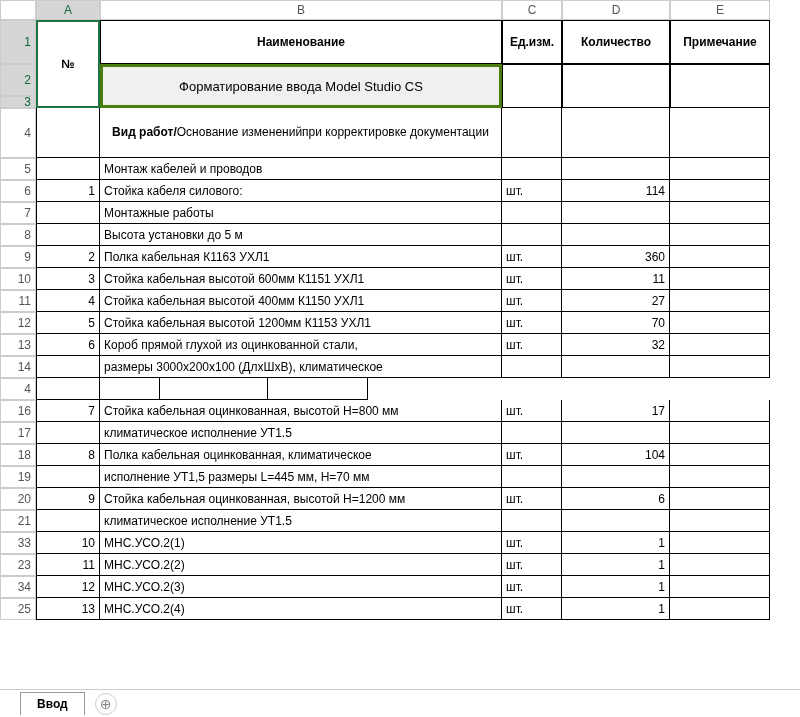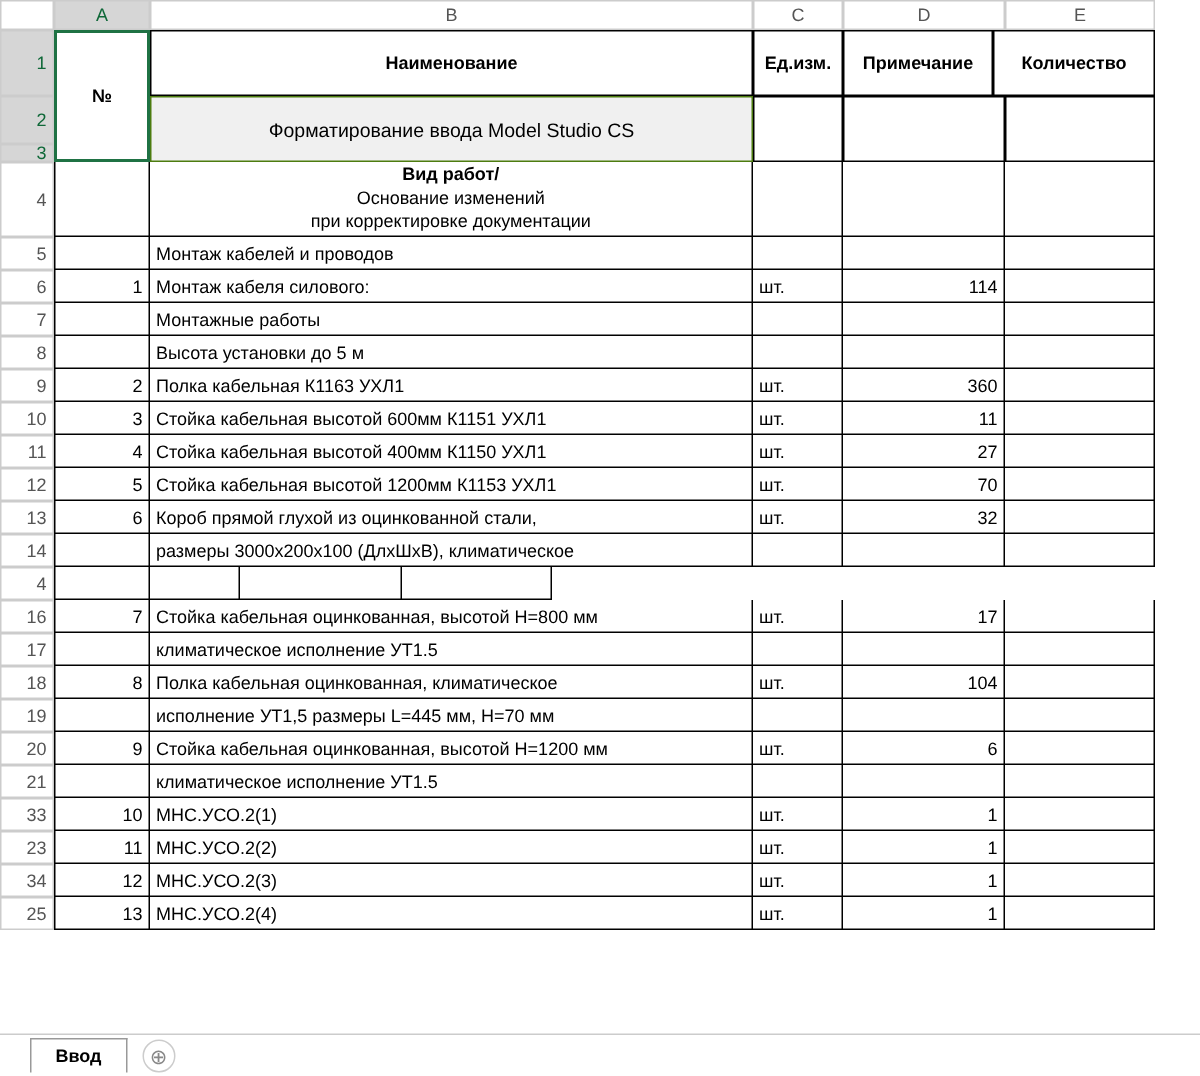--- a/index.html
+++ b/index.html
@@ -24,23 +24,23 @@
   .c-d { width: 108px; justify-content: flex-end; }
   .c-e { width: 100px; }
   .hdr .cell { border: 1px solid #000; font-weight: bold; background: #fff; }
   .hdr .c-a { justify-content: center; }
   .hdr .c-b { justify-content: center; text-align: center; }
   .hdr .c-c { justify-content: center; font-weight: bold; }
   .hdr .c-d { justify-content: center; font-weight: bold; }
   .hdr .c-e { justify-content: center; font-weight: bold; }
   .no-cell { position: absolute; left: 36px; top: 20px; width: 64px; height: 88px; border: 2px solid #1f7244; display: flex; align-items: center; justify-content: center; font-weight: bold; background: #fff; z-index: 5; }
   .btnrow { height: 44px; }
-  .btnrow .c-b { background: #f0f0f0; border: 1px solid #4d7c0f; justify-content: center; font-size: 13px; }
+  .btnrow .c-b { background: #f0f0f0; border: 3px solid #4d7c0f; justify-content: center; font-size: 13px; }
   .btnrow .c-a { border-left: 1px solid #000; }
-  .subhead .c-b { flex-direction: column; justify-content: center; text-align: right; line-height: 1.3; }
+  .subhead .c-b { flex-direction: row; justify-content: center; text-align: right; line-height: 1.3; }
   .subhead .c-b .l1 { font-weight: bold; }
   .brow { height: 22px; }
   .brow .cell { border-right: 1px solid #000; border-bottom: 1px solid #000; }
   .brow .c-a { border-left: 1px solid #000; }
   .bold { font-weight: normal; }
   .tabs { position: absolute; bottom: 0; left: 0; right: 0; height: 28px; display: flex; align-items: center; padding-left: 20px; border-top: 1px solid #ccc; background: #fff; }
   .tab { padding: 4px 16px; border: 1px solid #999; border-bottom: none; background: #fff; font-weight: bold; font-size: 12px; margin-right: 2px; }
   .newtab { width: 22px; height: 22px; border: 1px solid #ccc; border-radius: 50%; display: flex; align-items: center; justify-content: center; color: #888; font-size: 14px; margin-left: 8px; }
 </style>
 </head>
@@ -56,22 +56,22 @@
     <div class="ch ch-e">E</div>
   </div>
 
   <div class="no-cell">№</div>
 
   <div class="row hdr" style="height:44px">
     <div class="rh sel" style="height:44px">1</div>
     <div class="cell c-a"></div>
     <div class="cell c-b">Наименование</div>
     <div class="cell c-c">Ед.изм.</div>
+    <div class="cell c-d">Количество</div>
     <div class="cell c-e">Примечание</div>
-    <div class="cell c-d">Количество</div>
   </div>
 
   <div class="row btnrow">
     <div style="width:36px;display:flex;flex-direction:column">
       <div class="rh sel" style="height:32px">2</div>
       <div class="rh sel" style="height:12px">3</div>
     </div>
     <div class="cell c-a" style="border:1px solid #000"></div>
     <div class="cell c-b">Форматирование ввода Model Studio CS</div>
     <div class="cell c-c" style="border:1px solid #000"></div>
@@ -97,21 +97,21 @@
         <div class="rh">5</div>
         <div class="cell c-a"></div>
         <div class="cell c-b bold">Монтаж кабелей и проводов</div>
         <div class="cell c-c"></div>
         <div class="cell c-d"></div>
         <div class="cell c-e"></div>
       </div>
       <div class="row brow">
         <div class="rh">6</div>
         <div class="cell c-a">1</div>
-        <div class="cell c-b">Монтаж кабеля силового:</div>
+        <div class="cell c-b">Стойка кабеля силового:</div>
         <div class="cell c-c">шт.</div>
         <div class="cell c-d">114</div>
         <div class="cell c-e"></div>
       </div>
       <div class="row brow">
         <div class="rh">7</div>
         <div class="cell c-a"></div>
         <div class="cell c-b bold">Монтажные работы</div>
         <div class="cell c-c"></div>
         <div class="cell c-d"></div>

